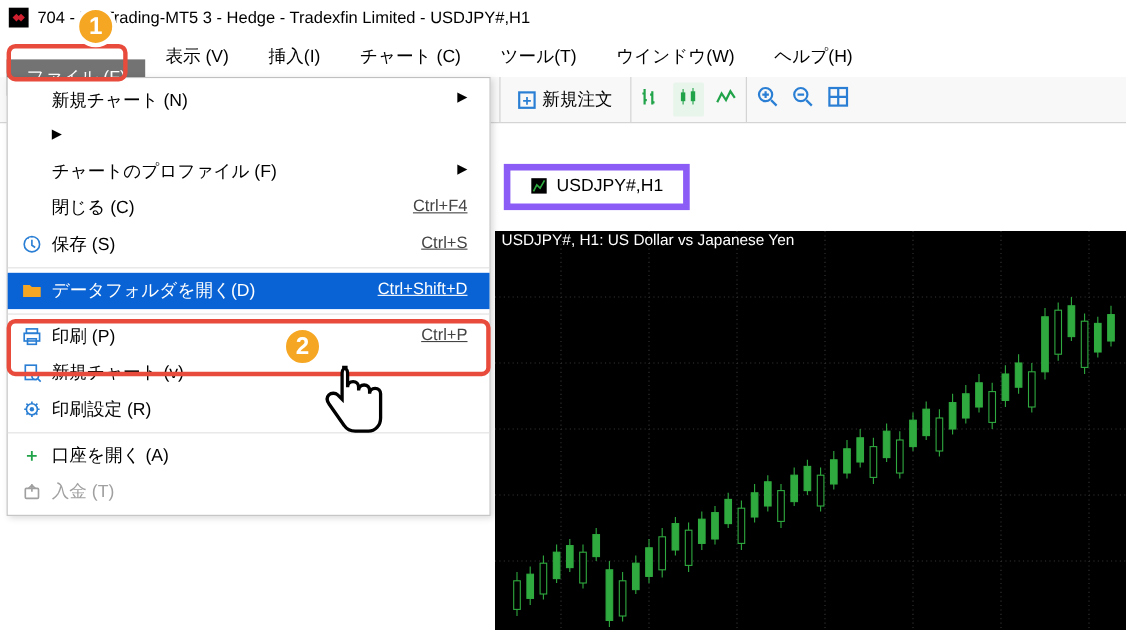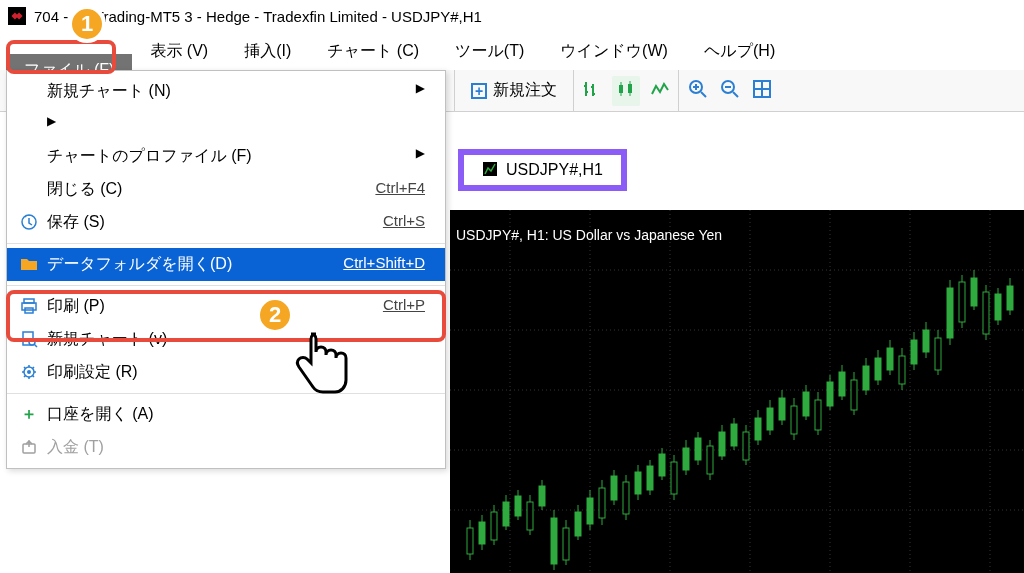--- a/index.html
+++ b/index.html
@@ -40,21 +40,21 @@
 .callout-file-box { position: absolute; left: 6px; top: 40px; width: 110px; height: 34px; border: 4px solid #e84b3c; border-radius: 8px; z-index: 30; pointer-events: none; }
 .callout-data-box { position: absolute; left: 6px; top: 290px; width: 440px; height: 52px; border: 4px solid #e84b3c; border-radius: 8px; z-index: 30; pointer-events: none; }
 .callout-2 { position: absolute; left: 256px; top: 296px; width: 38px; height: 38px; border-radius: 50%; background: #f5a623; border: 4px solid #fff; color: #fff; font-size: 22px; font-weight: bold; display: flex; align-items: center; justify-content: center; z-index: 40; }
 .hand-cursor { position: absolute; left: 288px; top: 326px; z-index: 45; }
 
 .symbol-row { position: absolute; left: 450px; top: 150px; right: 0; height: 40px; display: flex; align-items: center; padding-left: 8px; font-size: 16px; color: #000; }
 .symbol-row .tab { display: flex; align-items: flex-start; gap: 8px; padding: 6px 18px; background: #fff; border: 6px solid #8b5cf6; }
 .symbol-row .syno { width: 16px; height: 16px; }
 
 .chart-area { position: absolute; left: 450px; top: 210px; right: 0; bottom: 0; background: #000; overflow: hidden; }
-.chart-area .chart-label { position: absolute; left: 6px; top: 17px; color: #fff; font-size: 14px; text-shadow: 1px 1px 1px #000; }
+.chart-area .chart-label { position: absolute; left: 6px; top: 0; color: #fff; font-size: 14px; text-shadow: 1px 1px 1px #000; }
 .chart-area svg { width: 100%; height: 100%; }
 
 .folder-icon { color: #f5a623 !important; }
 .plus-green { color: #21a34a !important; font-weight: bold; }
 </style>
 </head>
 <body>
 
 <div class="title-bar">
   <span class="app-icon">

